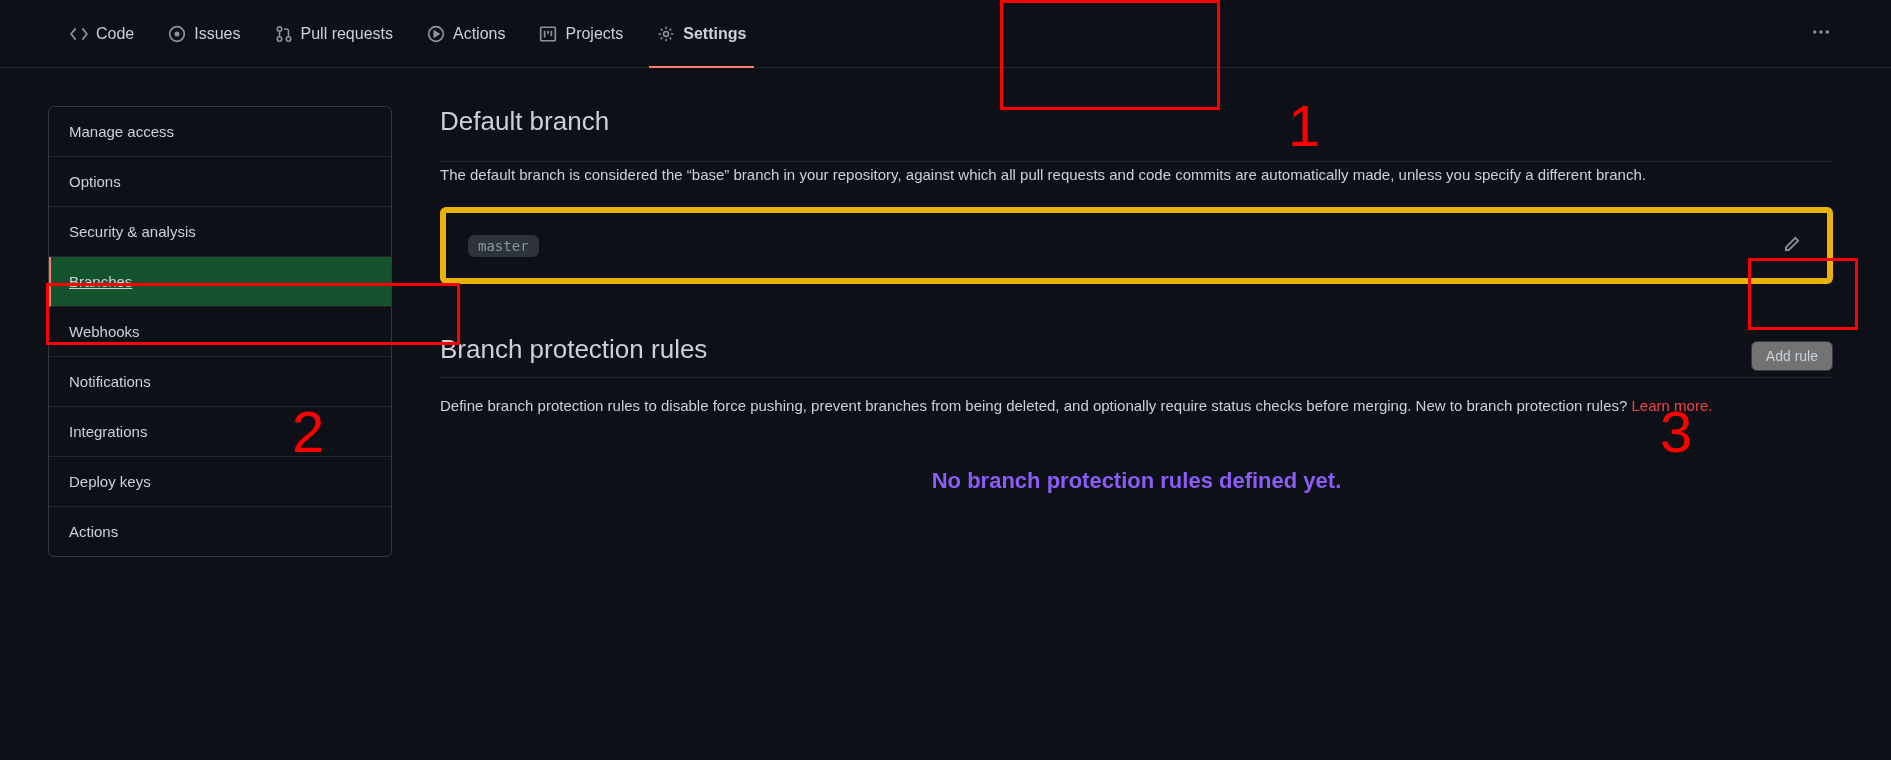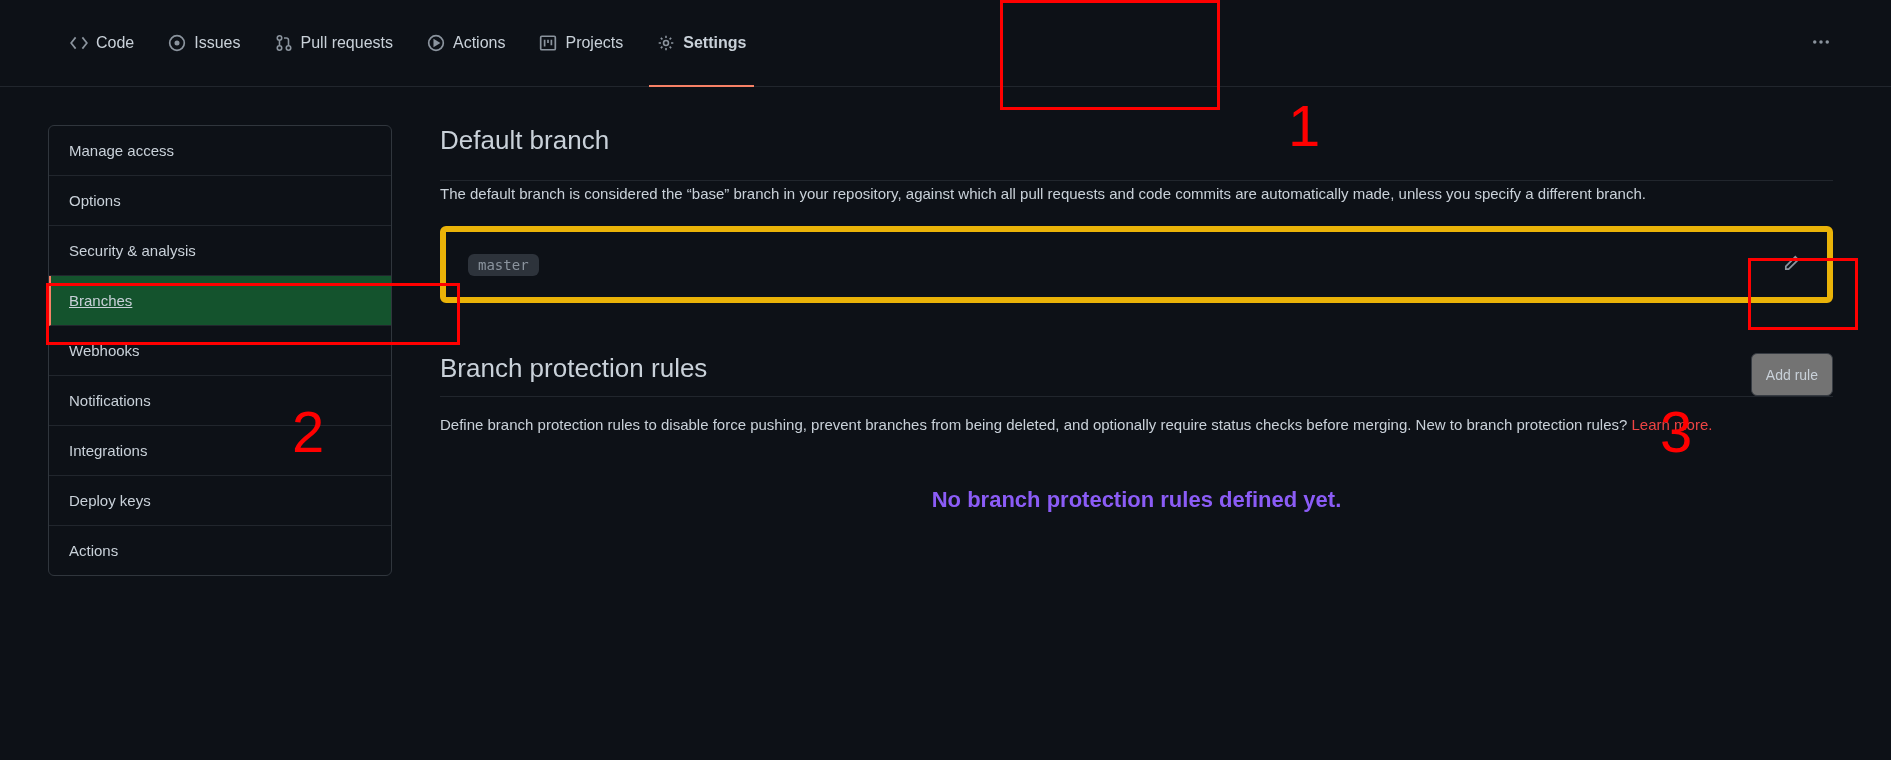--- a/index.html
+++ b/index.html
@@ -10,21 +10,21 @@
     font-size: 14px;
     width: 1891px;
     height: 760px;
     overflow: hidden;
     position: relative;
   }
   
   .topnav {
     display: flex;
     align-items: center;
-    height: 87px;
+    height: 68px;
     border-bottom: 1px solid #21262d;
     padding: 0 60px 0 70px;
     gap: 34px;
   }
   .topnav-item {
     display: flex;
     align-items: center;
     gap: 8px;
     color: #c9d1d9;
     cursor: pointer;
@@ -93,20 +93,21 @@
   .section-title {
     font-size: 26px;
     font-weight: 400;
     color: #c9d1d9;
     padding-bottom: 24px;
     border-bottom: 1px solid #21262d;
     margin-bottom: 1px;
   }
   .section-header-row {
     display: flex;
+    align-items: center;
     justify-content: space-between;
     border-bottom: 1px solid #21262d;
     margin-bottom: 16px;
   }
   .section-header-row .section-title { border: none; margin: 0; padding-bottom: 12px; }
   .section-desc {
     color: #c9d1d9;
     font-size: 15px;
     line-height: 1.6;
     margin-bottom: 20px;

